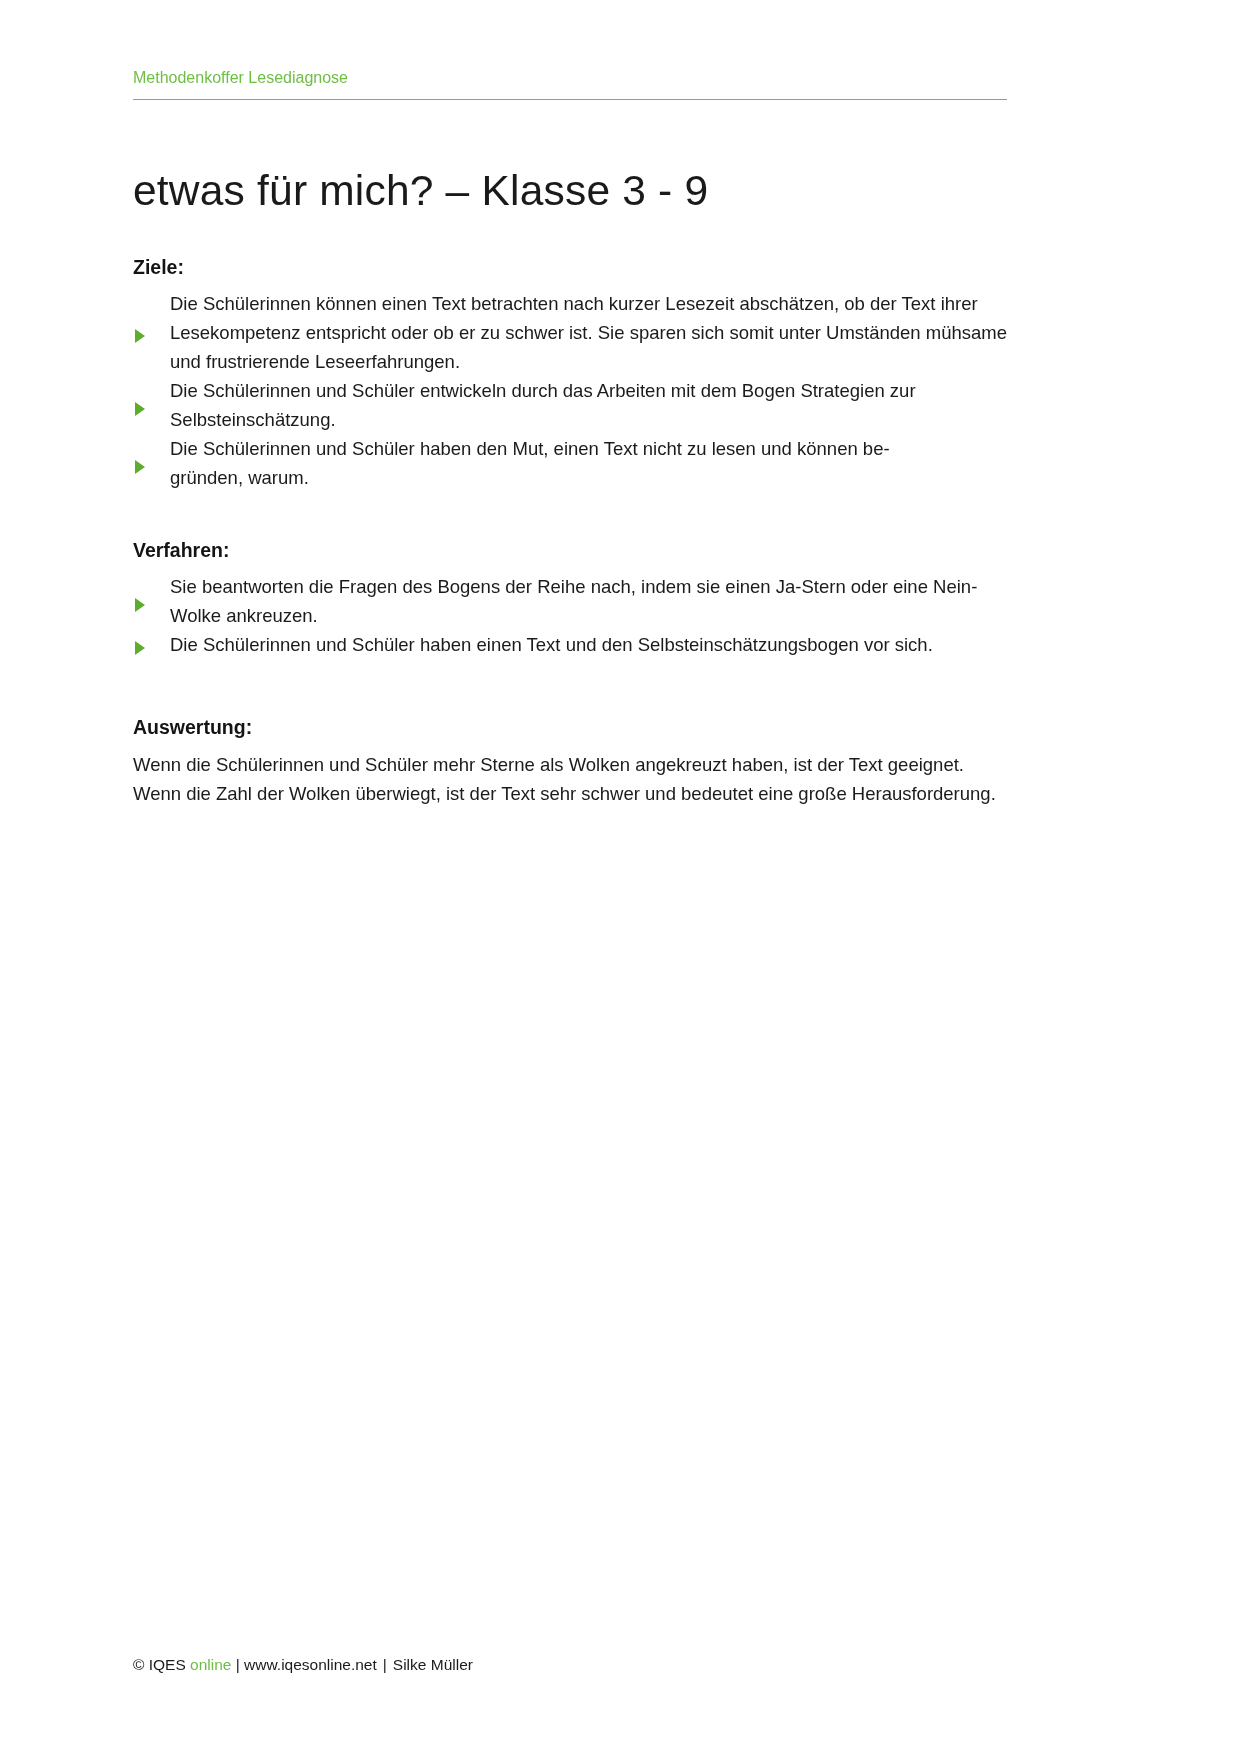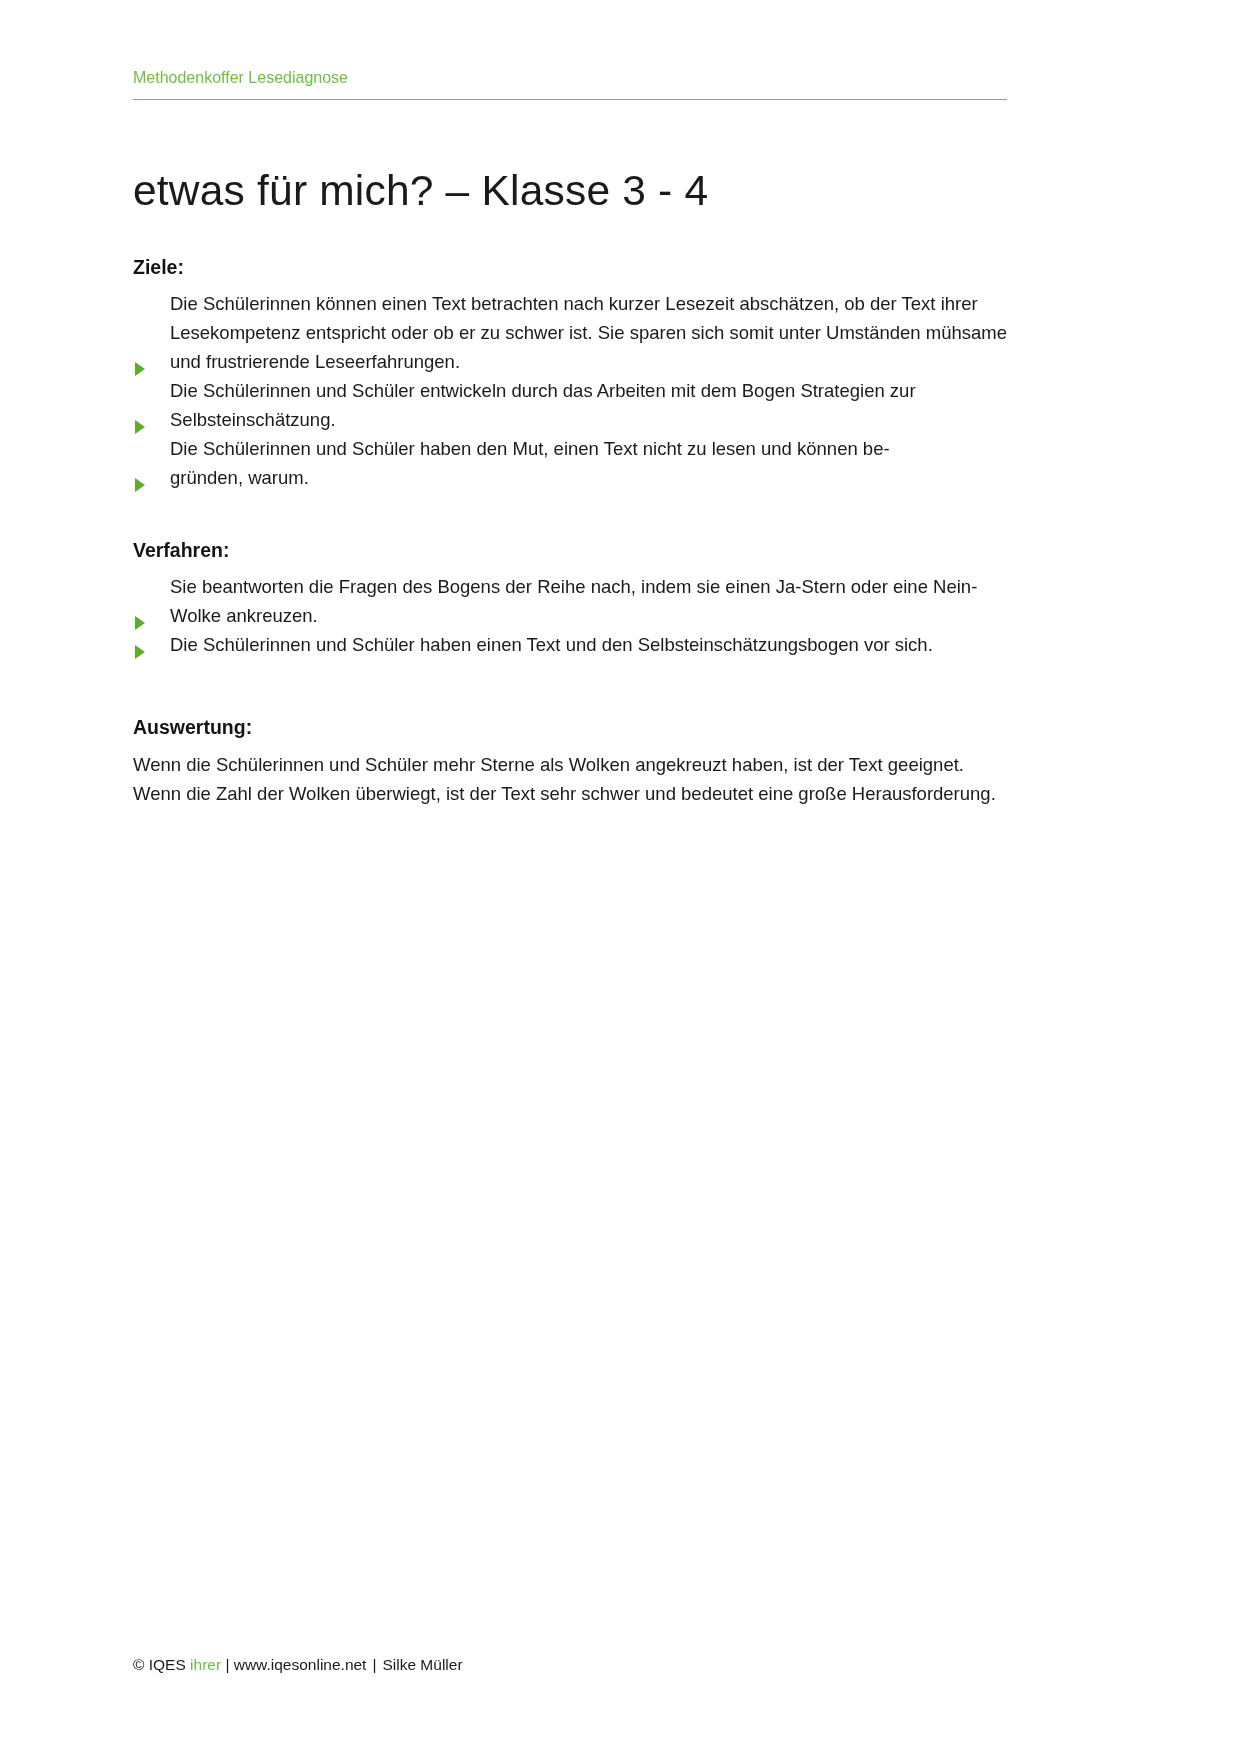--- a/index.html
+++ b/index.html
@@ -50,21 +50,21 @@
     color: #141414;
   }
   .mt-ziele      { margin-top: 36px; }
   .mt-verfahren  { margin-top: 46px; }
   .mt-auswertung { margin-top: 56px; }
   .bullet-list {
     margin-top: 9px;
   }
   .bullet-row {
     display: flex;
-    align-items: flex-end;
+    align-items: center;
   }
   .bullet-marker {
     flex: 0 0 37px;
     padding-top: 7px;
   }
   .tri {
     display: block;
     width: 0;
     height: 0;
     border-left: 10px solid var(--bullet-green);
@@ -95,21 +95,21 @@
 </head>
 <body>
 
 <div class="page">
   <div class="content">
 
     <div class="doc-header-label">Methodenkoffer Lesediagnose</div>
     <hr class="doc-header-rule">
 
     <div class="doc-title">
-      <div>etwas für mich? – Klasse 3 - 4</div>
+      <div>etwas für mich? – Klasse 3 - 9</div>
     </div>
 
     <div class="section-heading mt-ziele">Ziele:</div>
     <div class="bullet-list">
       <div class="bullet-row">
         <span class="bullet-marker">
             <span class="tri"></span>
           </span>
         <span class="bullet-text">Die Schülerinnen können einen Text betrachten nach kurzer Lesezeit abschätzen, ob der Text ihrer Lesekompetenz entspricht oder ob er zu schwer ist. Sie sparen sich somit unter Umständen mühsame und frustrierende Leseerfahrungen.</span>
       </div>
@@ -143,15 +143,15 @@
         <span class="bullet-text">Die Schülerinnen und Schüler haben einen Text und den Selbsteinschätzungsbogen vor sich.</span>
       </div>
     </div>
 
     <div class="section-heading mt-auswertung">Auswertung:</div>
     <div class="body-paragraph">Wenn die Schülerinnen und Schüler mehr Sterne als Wolken angekreuzt haben, ist der Text geeignet. Wenn die Zahl der Wolken überwiegt, ist der Text sehr schwer und bedeutet eine große Herausforderung.</div>
 
   </div>
 
   <div class="doc-footer">
-    <span>© IQES </span><span class="green">ihrer</span><span> | </span><span>www.iqesonline.net</span><span class="sep2">|</span><span>Silke Müller</span>
+    <span>© IQES </span><span class="green">online</span><span> | </span><span>www.iqesonline.net</span><span class="sep2">|</span><span>Silke Müller</span>
   </div>
 </div>
 
 </body></html>

